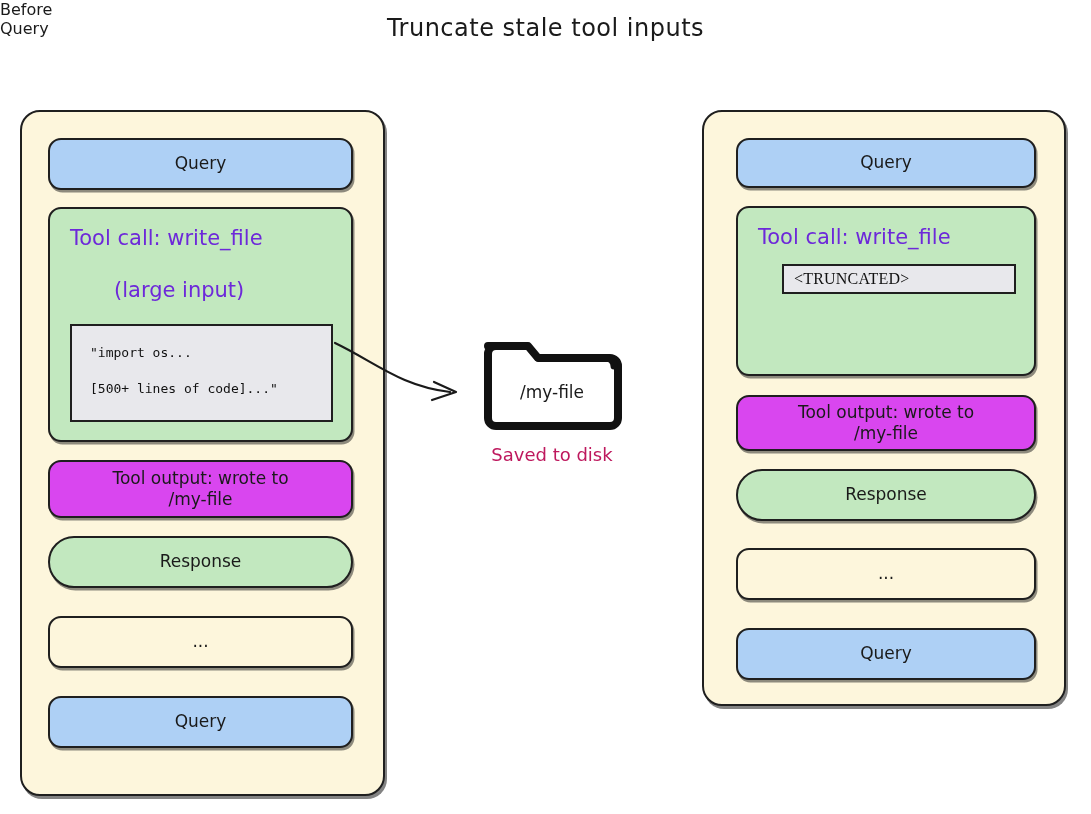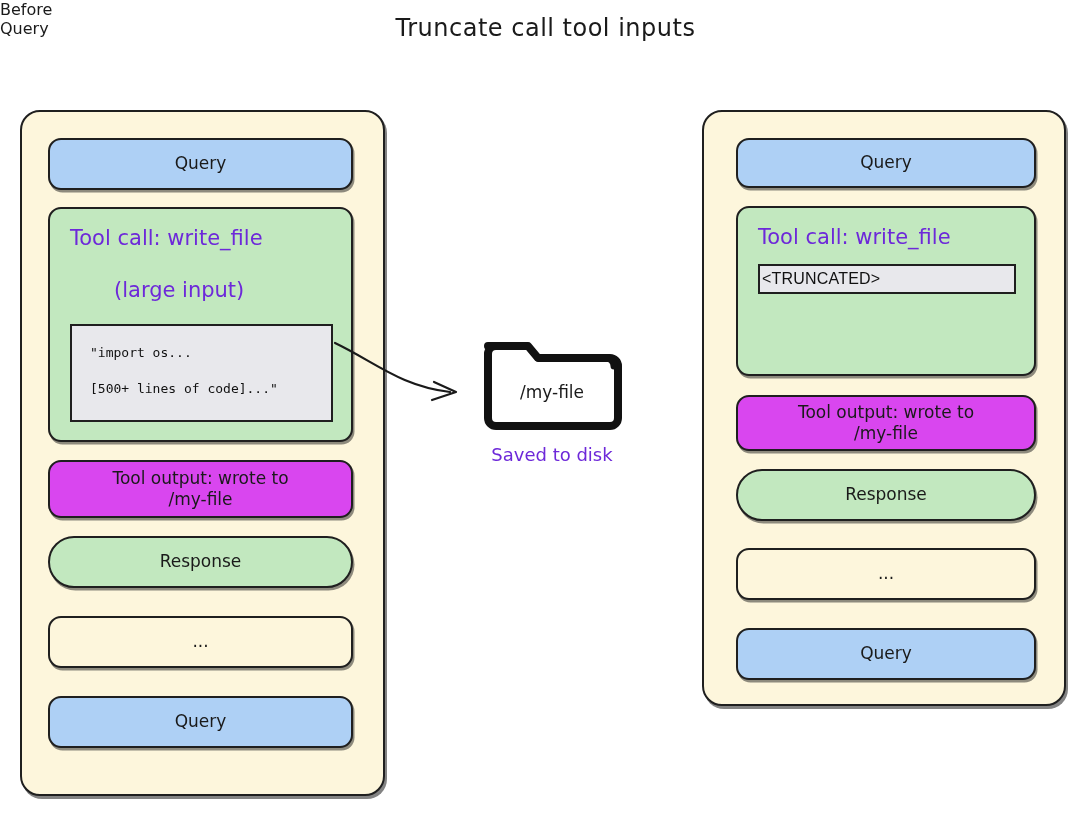--- a/index.html
+++ b/index.html
@@ -94,26 +94,27 @@
   #code-before {
     margin-top: 20px;
     height: 98px;
     padding: 20px 14px 0 18px;
   }
   #code-before .code-line + .code-line { margin-top: 22px; }
 
   #code-after {
     margin-top: 14px;
     height: 30px;
-    padding: 0 2px;
+    padding: 0 10px;
     display: flex;
     align-items: center;
-    font-family: Liberation Sans, sans-serif;
+    font-family: Liberation Serif, serif;
     font-size: 16px;
     letter-spacing: 0.2px;
+    margin-left: 24px;
   }
 
   
   #folder-group {
     position: absolute;
     left: 478px;
     top: 332px;
     width: 160px;
     height: 140px;
   }
@@ -127,37 +128,37 @@
     font-size: 17px;
     color: #1a1a1a;
   }
   #saved-to-disk-label {
     position: absolute;
     left: -12px;
     top: 112px;
     width: 172px;
     text-align: center;
     font-size: 18px;
-    color: #6d28d9;
+    color: #be185d;
   }
 
   
   #arrow-to-folder {
     position: absolute;
     left: 330px;
     top: 330px;
     width: 170px;
     height: 90px;
     pointer-events: none;
   }
 </style>
 </head>
 <body>
 
-<div id="diagram-title" class="hand">Truncate call tool inputs</div>
+<div id="diagram-title" class="hand">Truncate stale tool inputs</div>
 
 <div id="before-heading" class="hand">Before</div>
 
 <div id="panel-before" class="panel">
 
   <div class="msg query hand" style="left:26px; top:26px; width:305px; height:52px;">Query</div>
 
   <div class="msg toolcall hand" style="left:26px; top:95px; width:305px; height:235px;">
     <div class="toolcall-line">Tool call: write_file</div>
     <div class="toolcall-line second">(large input)</div>

